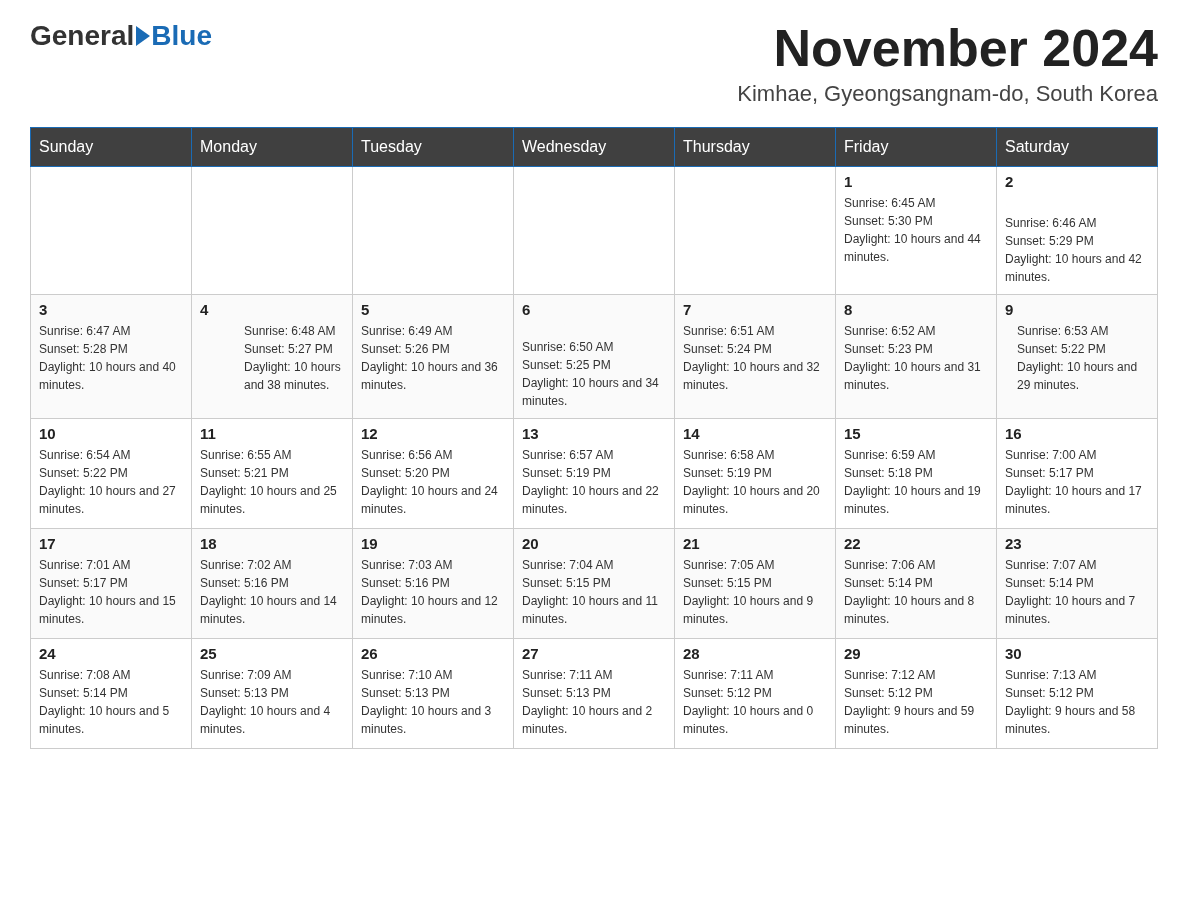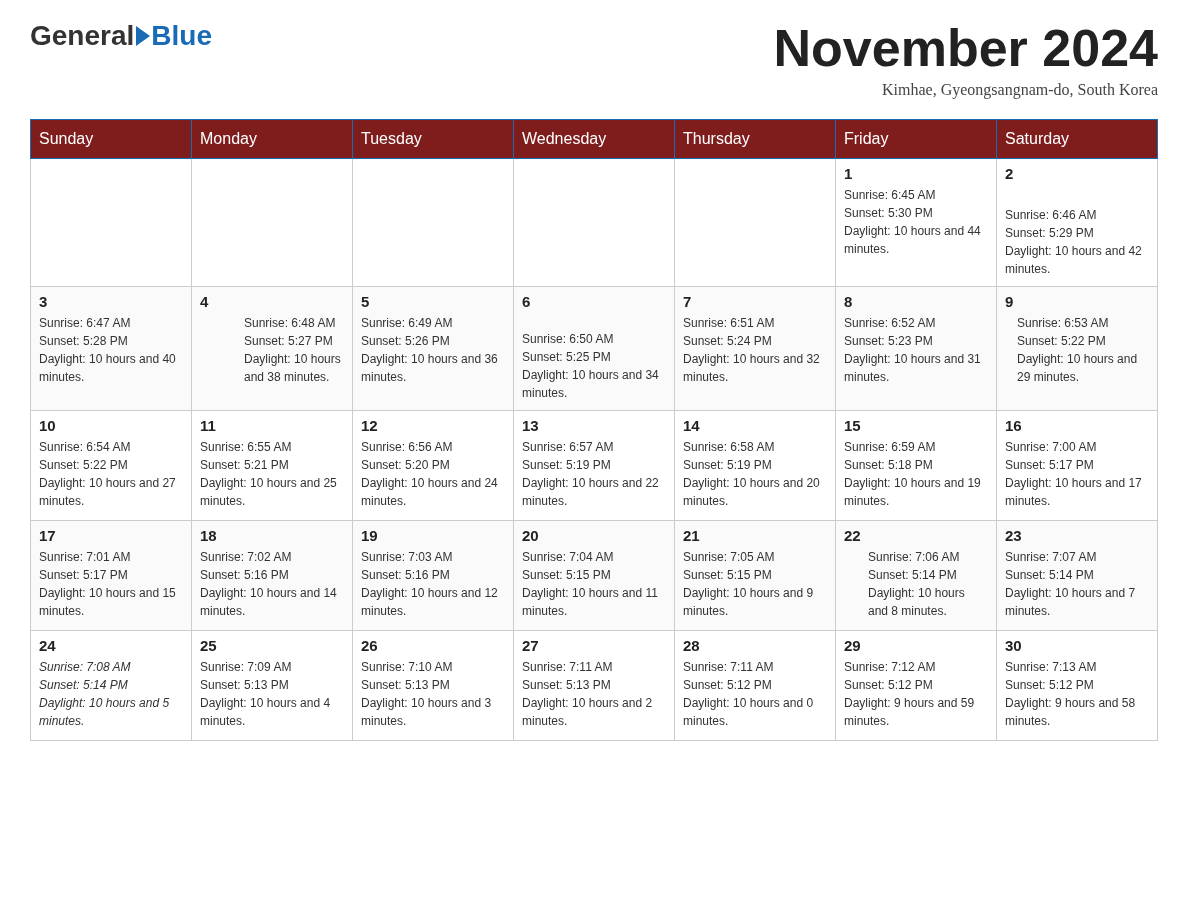--- a/index.html
+++ b/index.html
@@ -50,32 +50,31 @@
     .title-section {
       text-align: right;
     }
     .month-title {
       font-size: 52px;
       font-weight: bold;
       color: #222;
       line-height: 1.1;
     }
     .location {
-      font-size: 16px;
+      font-size: 22px;
       color: #444;
       margin-top: 4px;
-      font-family: Liberation Serif, serif;
     }
     .calendar {
       width: 100%;
       border-collapse: collapse;
       border: 1px solid #ccc;
     }
     .calendar th {
-      background-color: #7f1d1d;
+      background-color: #404040;
       color: #fff;
       padding: 10px 8px;
       text-align: left;
       font-size: 16px;
       font-weight: normal;
       border: 1px solid #1a6bb5;
     }
     .calendar td {
       vertical-align: top;
       padding: 6px 8px 8px 8px;
@@ -272,35 +271,35 @@
 Daylight: 10 hours and 11 minutes.</div>
         </td>
         <td>
           <div class="day-number">21</div>
           <div class="day-info" style="white-space: pre-line;">Sunrise: 7:05 AM
 Sunset: 5:15 PM
 Daylight: 10 hours and 9 minutes.</div>
         </td>
         <td>
           <div class="day-number">22</div>
-          <div class="day-info" style="white-space: pre-line; margin-left: 24px;">Sunrise: 7:06 AM
+          <div class="day-info" style="white-space: pre-line;">Sunrise: 7:06 AM
 Sunset: 5:14 PM
 Daylight: 10 hours and 8 minutes.</div>
         </td>
         <td>
           <div class="day-number">23</div>
           <div class="day-info" style="white-space: pre-line;">Sunrise: 7:07 AM
 Sunset: 5:14 PM
 Daylight: 10 hours and 7 minutes.</div>
         </td>
       </tr>
       <tr>
         <td>
           <div class="day-number">24</div>
-          <div class="day-info" style="white-space: pre-line; font-style: italic;">Sunrise: 7:08 AM
+          <div class="day-info" style="white-space: pre-line;">Sunrise: 7:08 AM
 Sunset: 5:14 PM
 Daylight: 10 hours and 5 minutes.</div>
         </td>
         <td>
           <div class="day-number">25</div>
           <div class="day-info" style="white-space: pre-line;">Sunrise: 7:09 AM
 Sunset: 5:13 PM
 Daylight: 10 hours and 4 minutes.</div>
         </td>
         <td>

